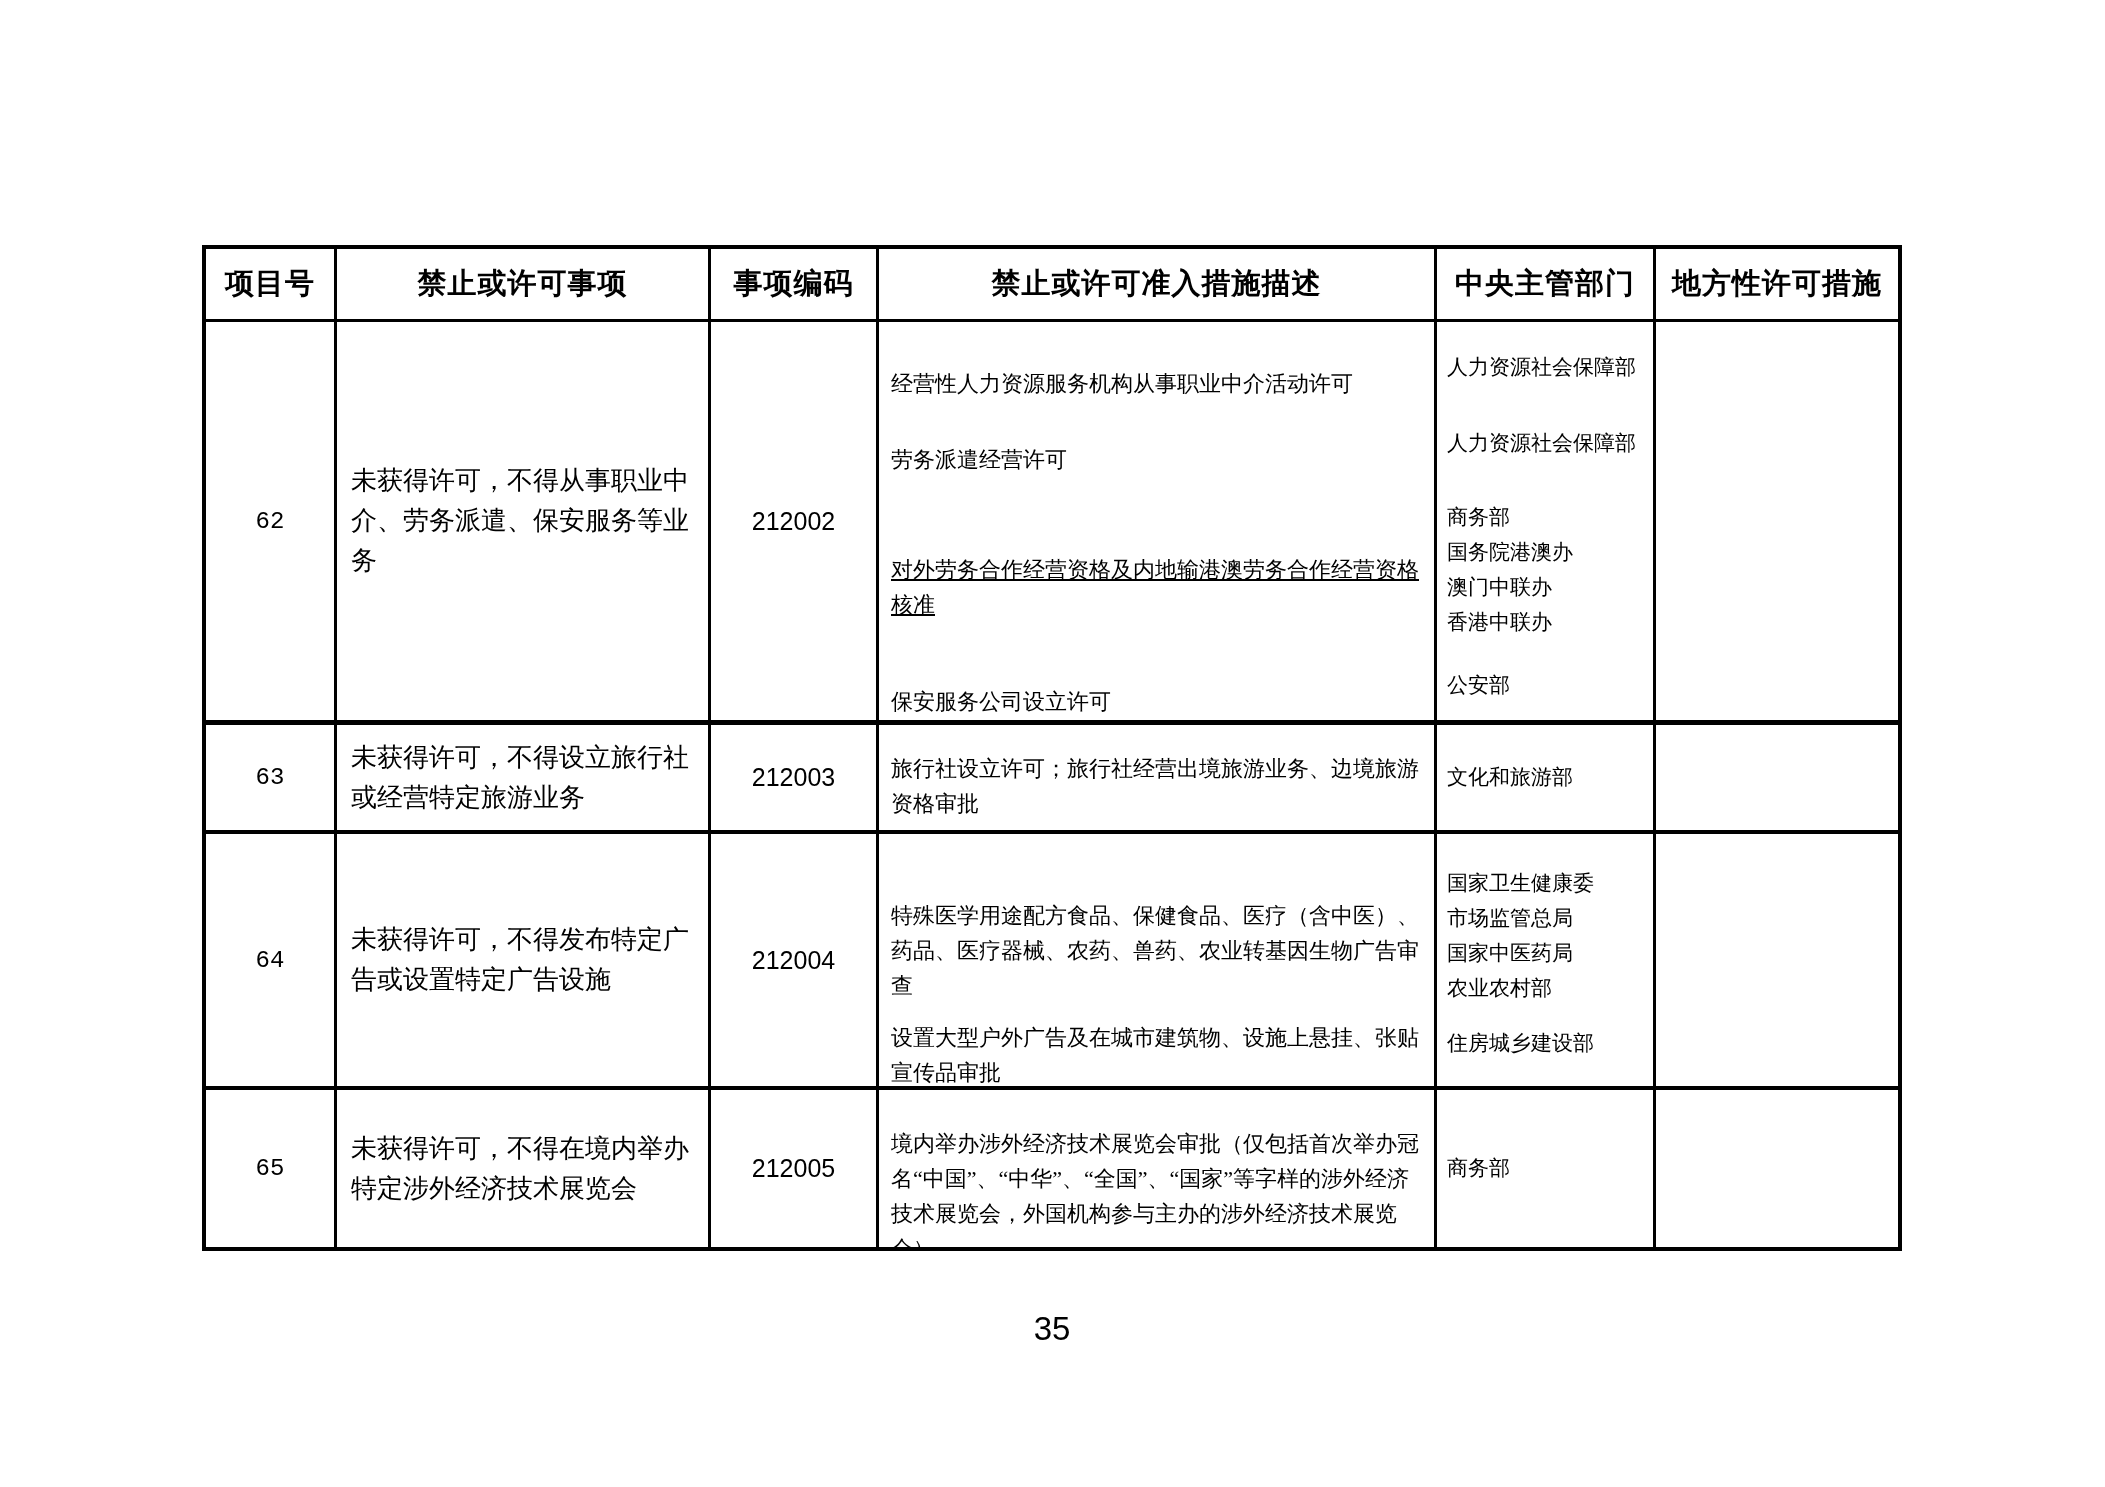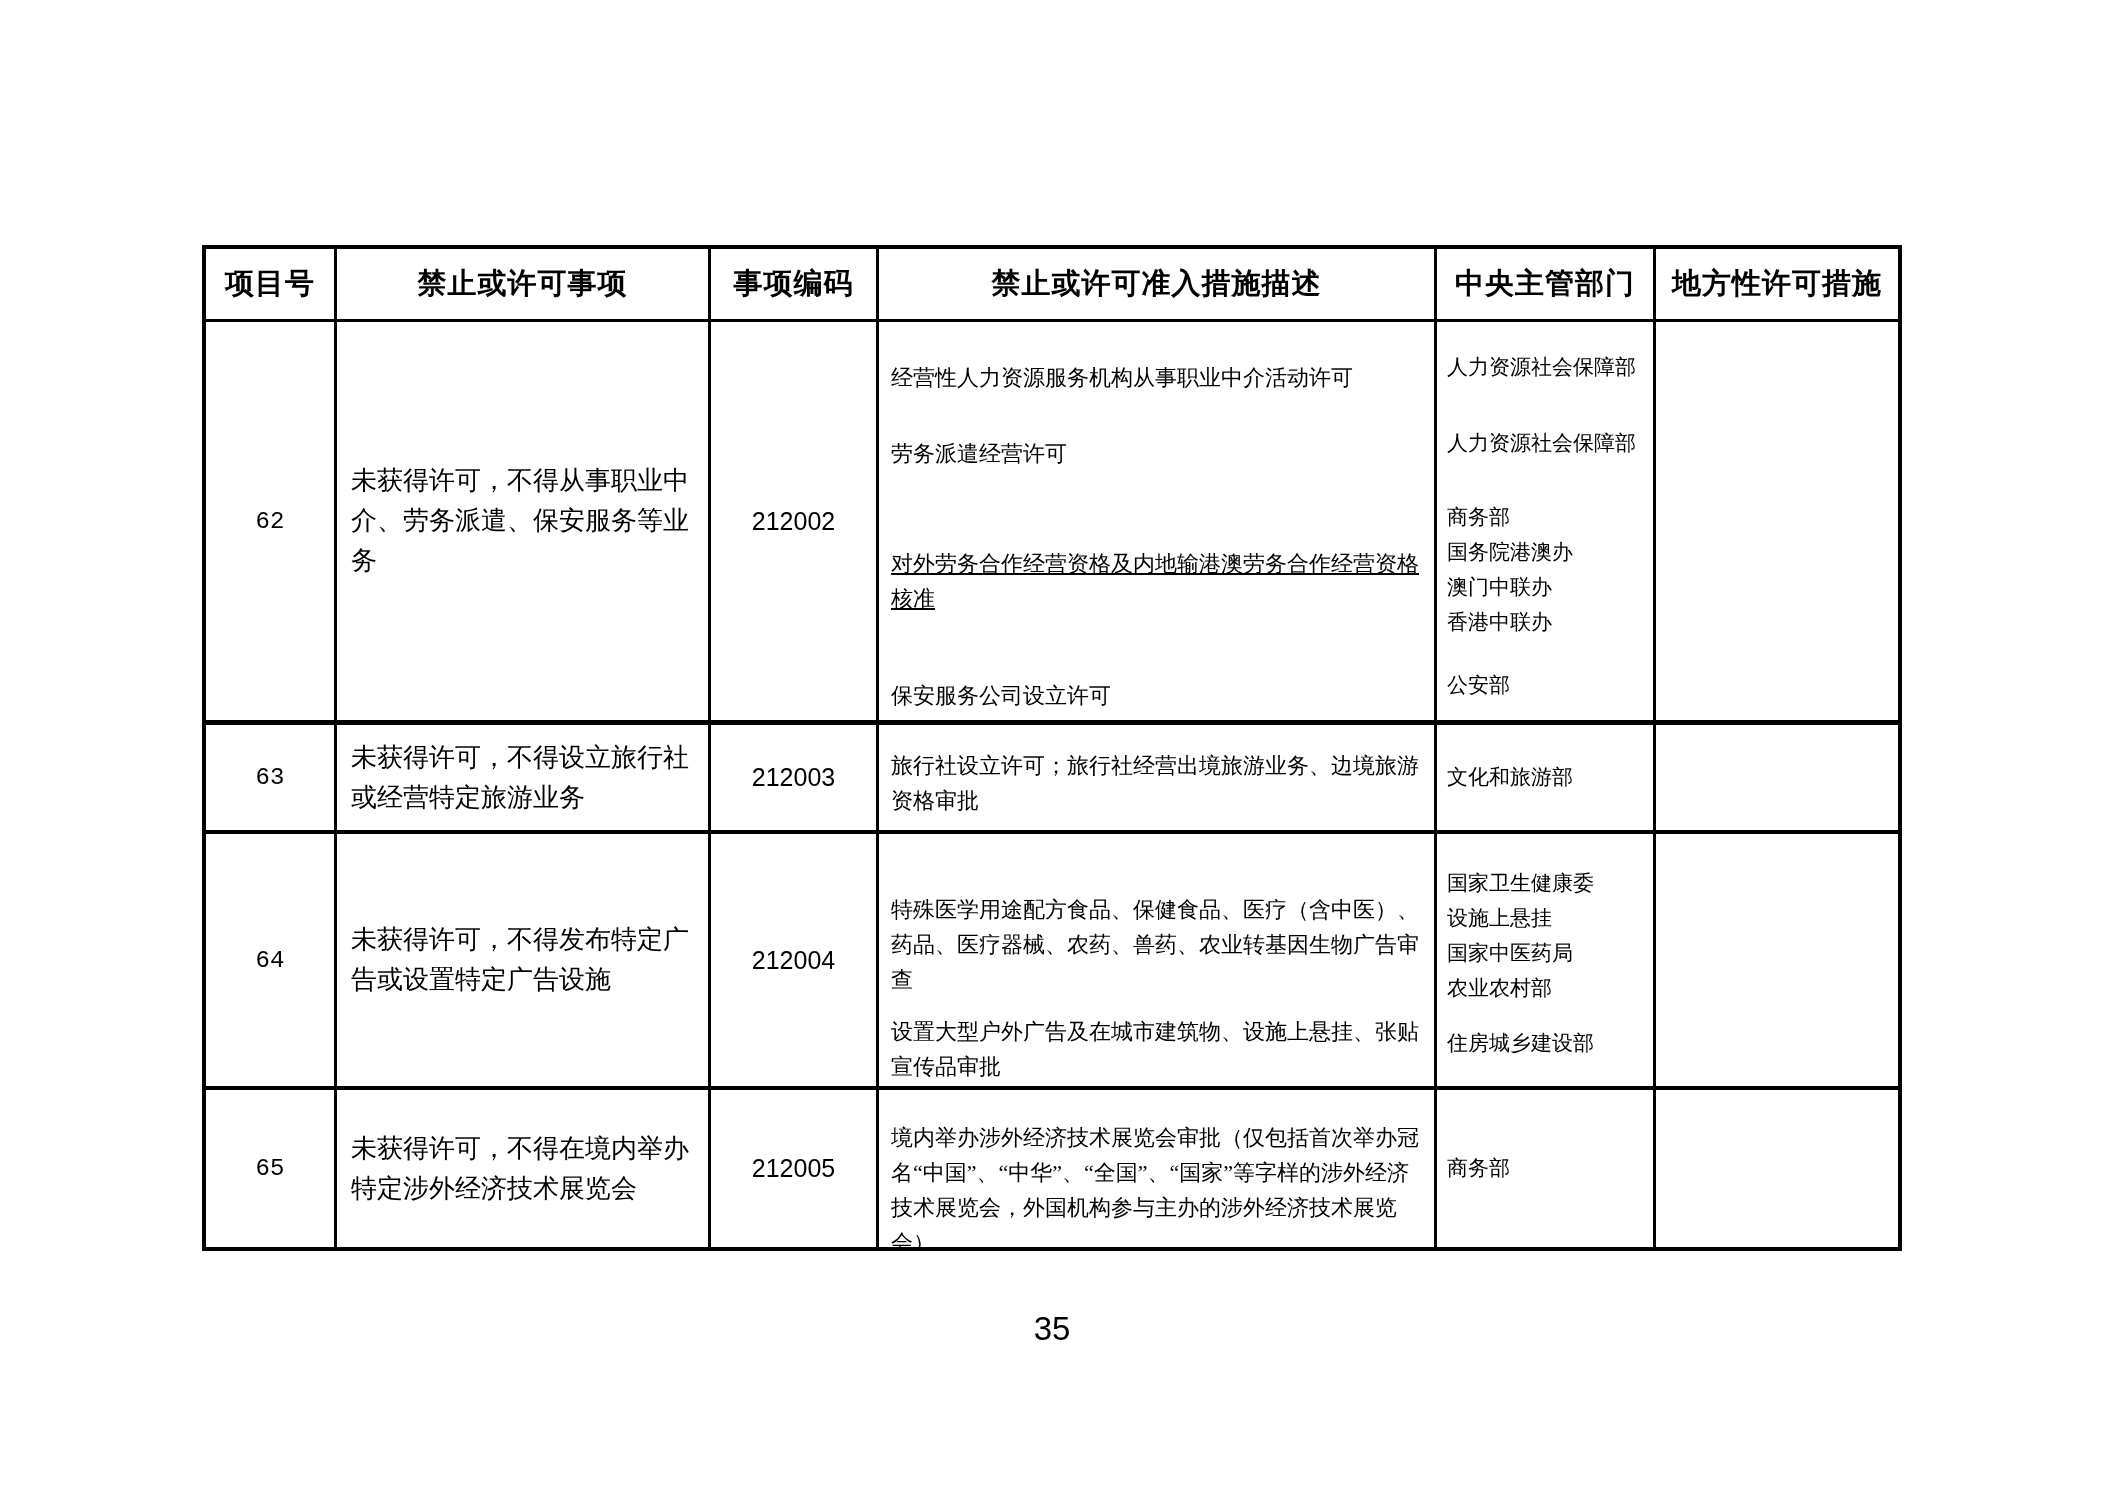--- a/index.html
+++ b/index.html
@@ -57,21 +57,21 @@
   }
   .code{
     font-family:"Liberation Sans","DejaVu Sans",sans-serif;
     font-size:25px;
   }
   .item{
     display:flex;align-items:center;
     font-size:26px;line-height:40px;
     padding:0 10px 0 14px;
   }
-  .mcol{padding:10px 6px 0 12px;font-size:22px;line-height:35px;}
+  .mcol{padding:16px 6px 0 12px;font-size:22px;line-height:35px;}
   .dcol{padding:0 4px 0 10px;font-size:21px;line-height:35px;}
   .grp{box-sizing:border-box;}
   .vcenter{display:flex;align-items:center;height:100%;}
 
   
   .h90{height:90px;}  .h78{height:78px;}  .h152{height:152px;}
   .h148{height:148px;} .h104{height:104px;}
   .pt10{padding-top:10px;} .pt14{padding-top:14px;} .pt20{padding-top:20px;}
   .pt22{padding-top:22px;} .pt26{padding-top:26px;} .pt28{padding-top:28px;}
   .pt32{padding-top:32px;} .pt44{padding-top:44px;} .pt46{padding-top:46px;text-decoration:underline;}
@@ -158,21 +158,21 @@
           <span>未获得许可，不得发布特定广告或设置特定广告设施</span>
         </div>
       <div class="td cellcenter code">212004</div>
       <div class="td mcol">
         <div class="grp h148 pt48">特殊医学用途配方食品、保健食品、医疗（含中医）、药品、医疗器械、农药、兽药、农业转基因生物广告审查</div>
         <div class="grp h104 pt22">设置大型户外广告及在城市建筑物、设施上悬挂、张贴宣传品审批</div>
       </div>
       <div class="td dcol">
         <div class="grp h148 pt32">
           <div>国家卫生健康委</div>
-          <div>设施上悬挂</div>
+          <div>市场监管总局</div>
           <div>国家中医药局</div>
           <div>农业农村部</div>
         </div>
         <div class="grp h104 pt44">
           <div>住房城乡建设部</div>
         </div>
       </div>
       <div class="td"></div>
     </div>
 

